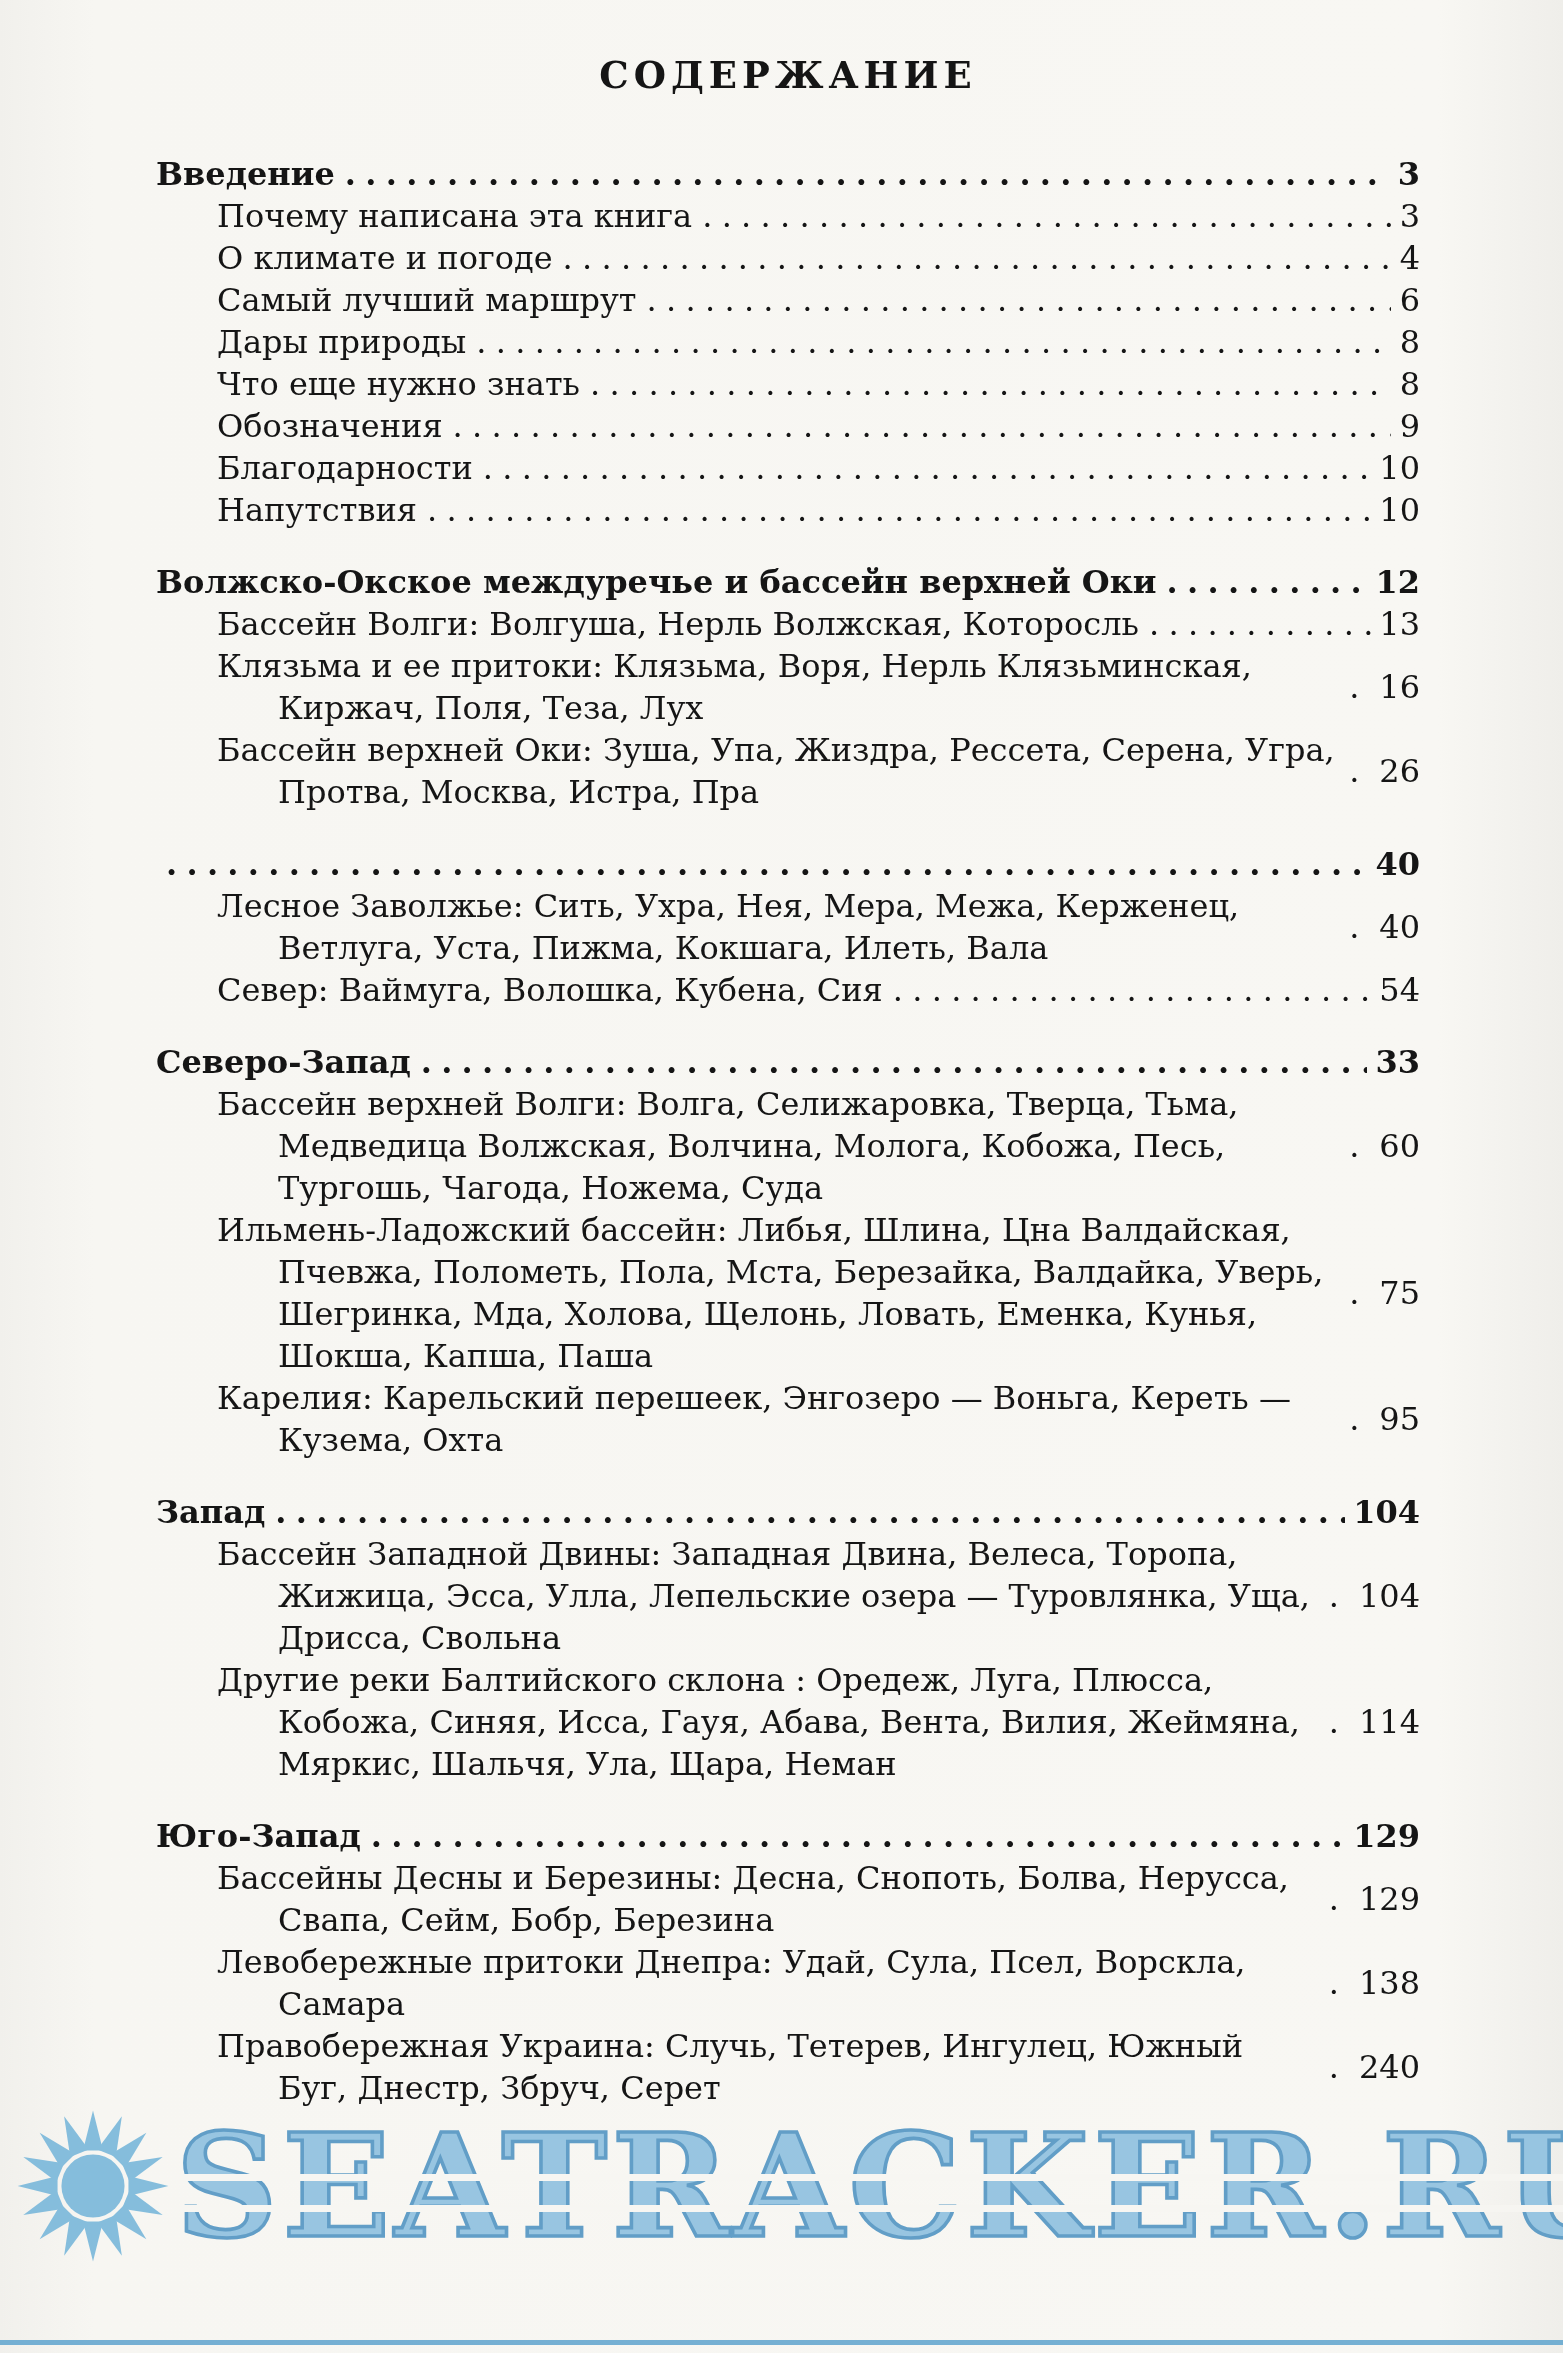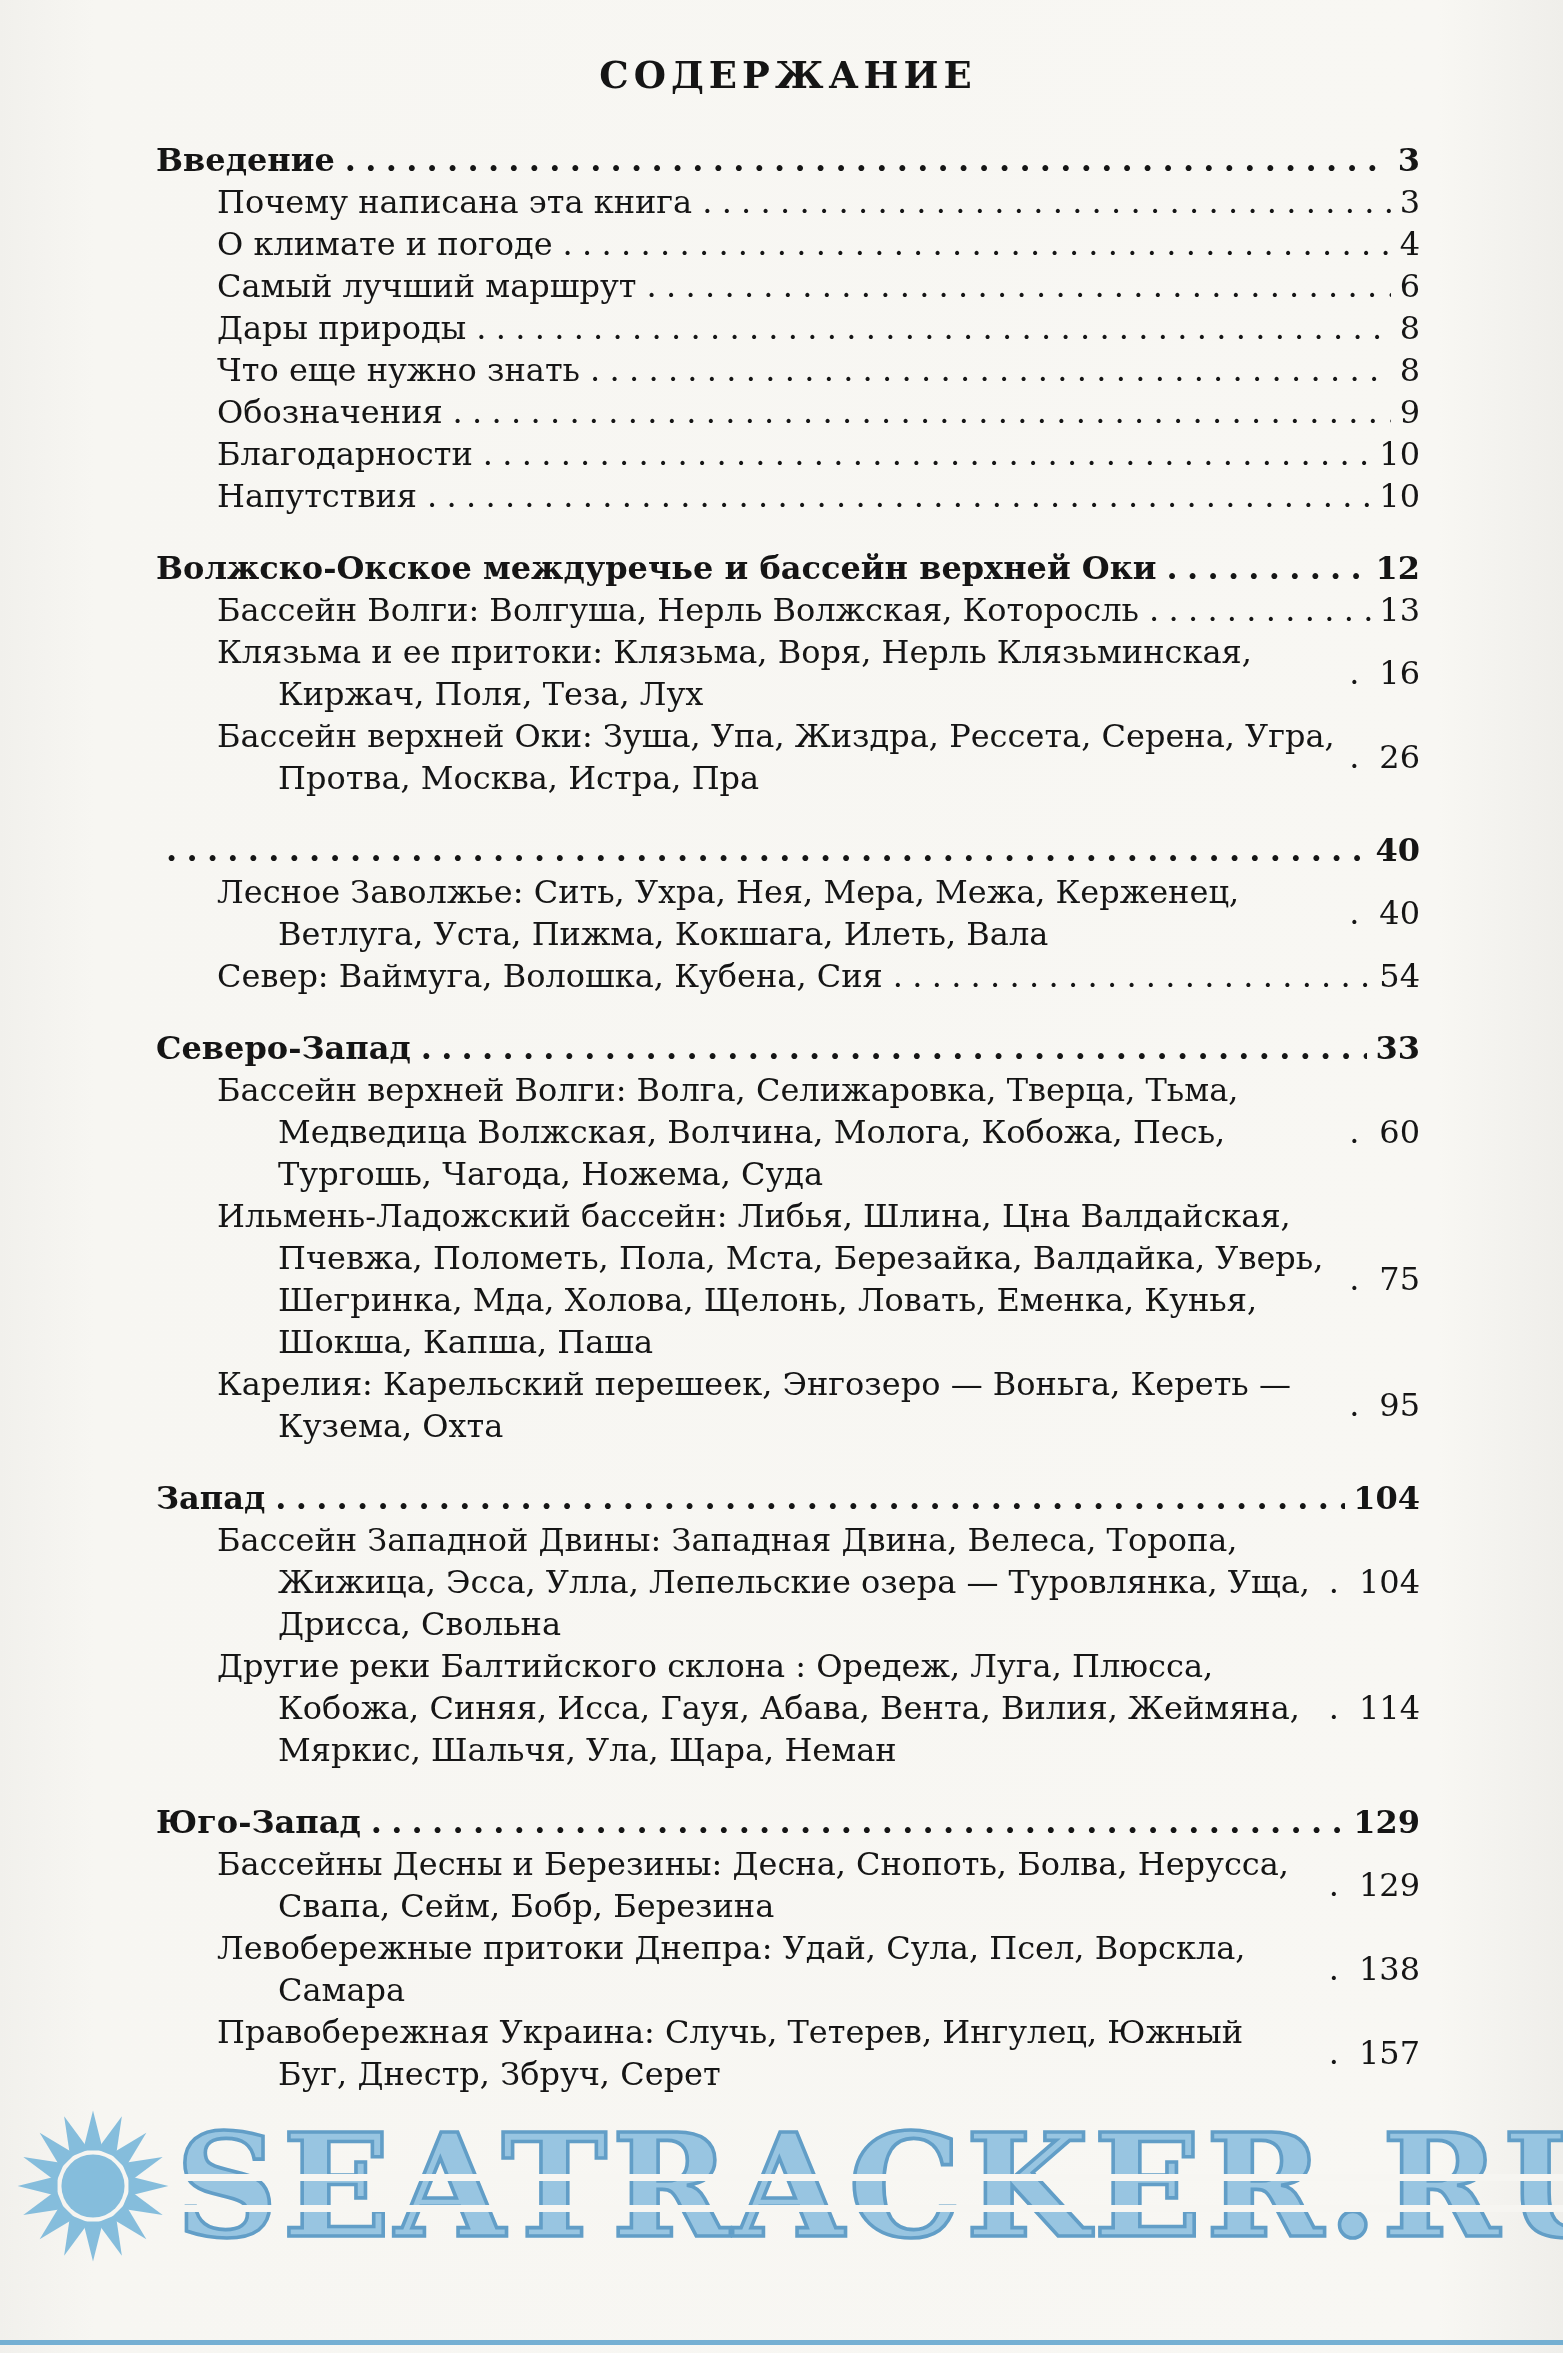--- a/index.html
+++ b/index.html
@@ -10,21 +10,21 @@
     background:linear-gradient(90deg,#f1f0ec 0%, #f7f6f2 6%, #f8f7f3 92%, #efeeea 100%);
     font-family:"DejaVu Serif", serif;
     color:#151515;
   }
   .page { padding:53px 143px 0 156px; }
   .title {
     text-align:center;
     font-size:37px;
     font-weight:700;
     letter-spacing:5px;
-    margin-bottom:42px;
+    margin-bottom:56px;
   }
   .toc { }
   .section + .section { margin-top:30px; }
   .row {
     display:flex;
     align-items:center;
     font-size:32px;
     line-height:42px;
   }
   .row.head { font-weight:700; }
@@ -235,21 +235,21 @@
         <span class="pg">129</span>
       </div>
       <div class="row entry">
         <span class="txt">Левобережные притоки Днепра: Удай, Сула, Псел, Ворскла, Самара</span>
         <span class="dots"></span>
         <span class="pg">138</span>
       </div>
       <div class="row entry">
         <span class="txt">Правобережная Украина: Случь, Тетерев, Ингулец, Южный Буг, Днестр, Збруч, Серет</span>
         <span class="dots"></span>
-        <span class="pg">157</span>
+        <span class="pg">240</span>
       </div>
     </div>
 
   </div>
 </div>
 
 <div class="watermark">
   <svg class="wm-sun" width="154" height="154" viewBox="0 0 200 200">
     <g fill="#7cb9db">
       <circle cx="100" cy="100" r="41"></circle>

